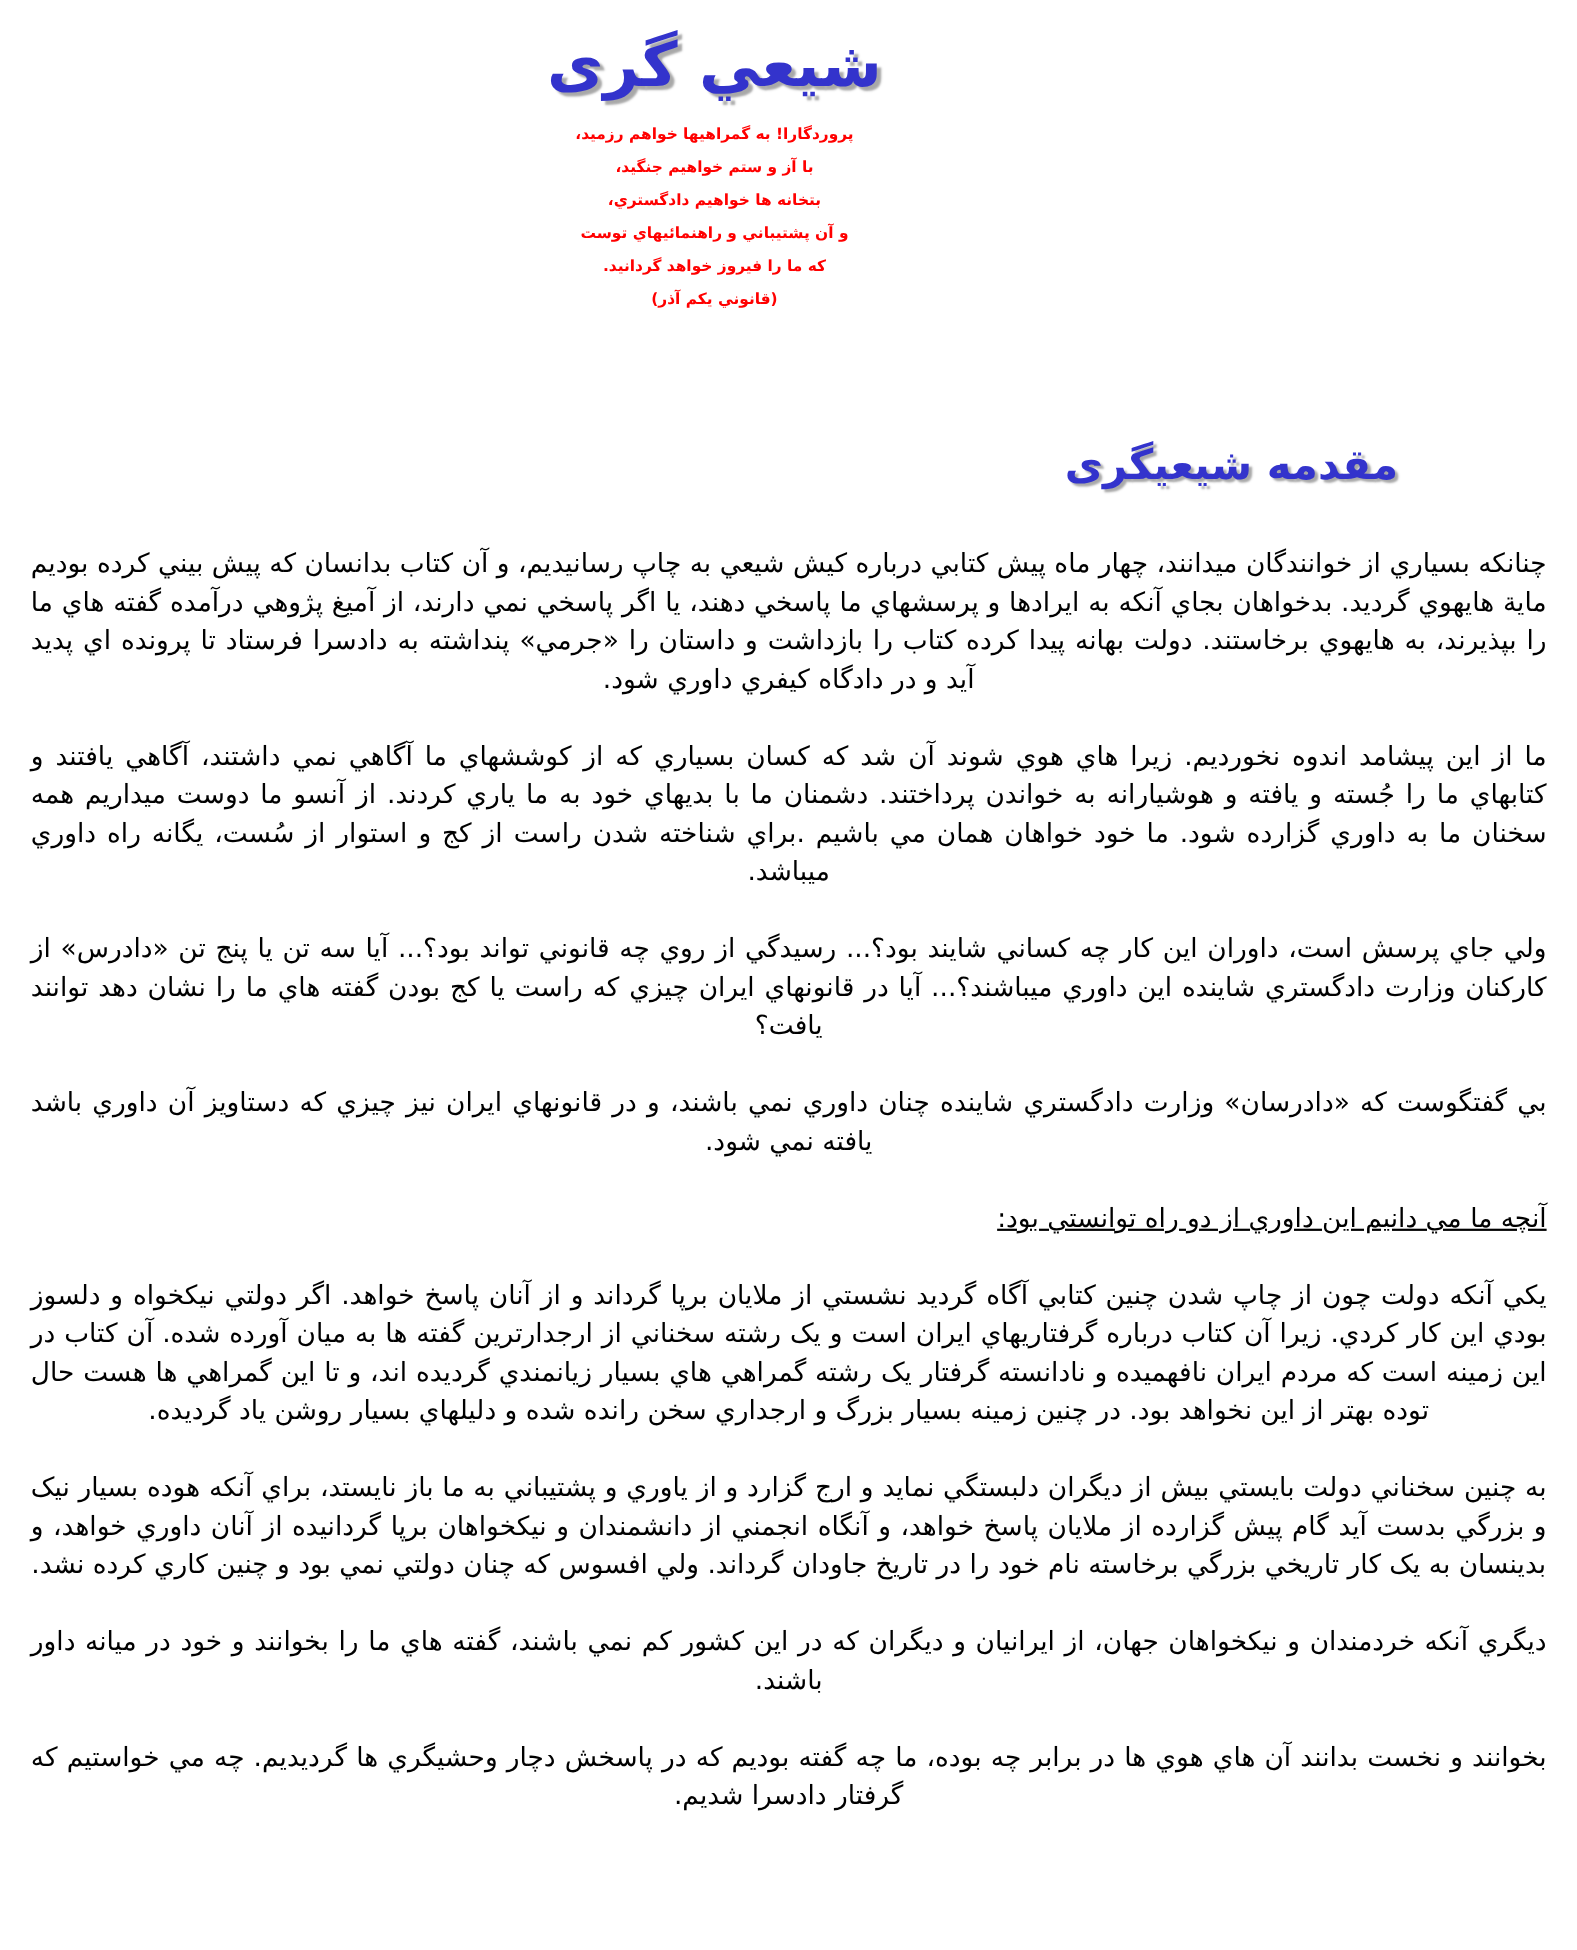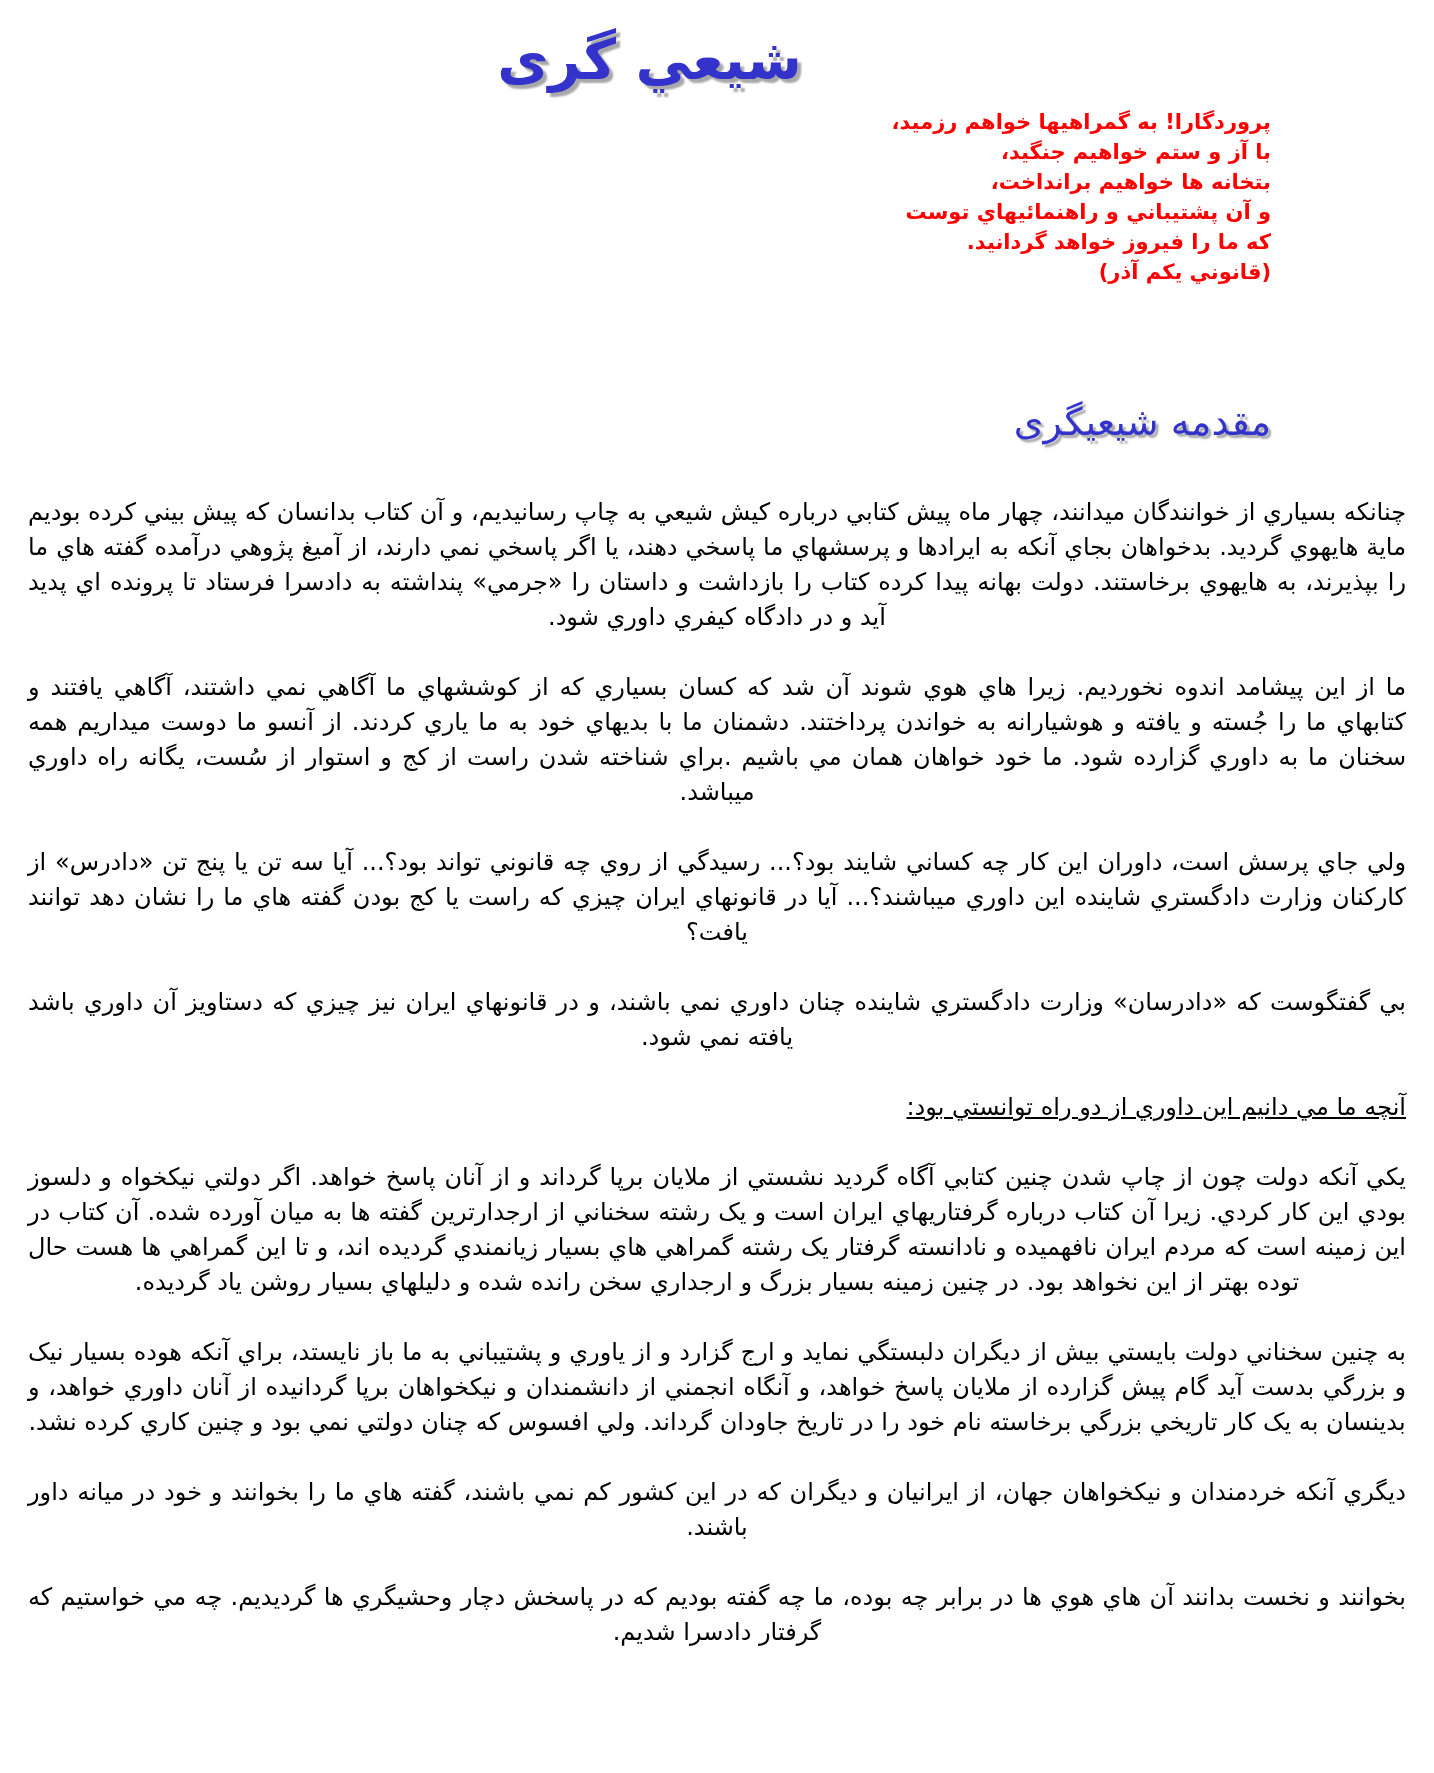--- a/index.html
+++ b/index.html
@@ -26,32 +26,32 @@
     text-align: center;
     font-size: 56px;
     font-weight: bold;
     color: var(--title-blue, #3333CC);
     text-shadow: 4px 4px 2px var(--shadow-gray, #A8A8A8);
     margin: 0;
     line-height: 1.2;
   }
   .epigraph {
     direction: rtl;
-    text-align: right;
+    text-align: center;
     color: var(--epigraph-red, #FF0000);
     font-weight: bold;
-    font-size: 21px;
+    font-size: 14px;
     line-height: 30px;
     margin-top: 14px;
   }
   .section-heading {
     direction: rtl;
     text-align: right;
     font-size: 38px;
-    font-weight: normal;
+    font-weight: bold;
     color: var(--title-blue, #3333CC);
     text-shadow: 3px 3px 2px var(--shadow-gray, #A8A8A8);
     margin: 112px 0 0 0;
     line-height: 1.25;
   }
   .body-text {
     margin-top: 48px;
   }
   .para {
     direction: rtl;
@@ -75,21 +75,21 @@
 
 <div class="page">
 
   <div class="header-indent">
 
     <h1 class="doc-title">شيعي گری</h1>
 
     <div class="epigraph">
         <div class="ep-line">پروردگارا! به گمراهيها خواهم رزميد،</div>
         <div class="ep-line">با آز و ستم خواهيم جنگيد،</div>
-        <div class="ep-line">بتخانه ها خواهيم برانداخت،</div>
+        <div class="ep-line">بتخانه ها خواهيم دادگستري،</div>
         <div class="ep-line">و آن پشتيباني و راهنمائيهاي توست</div>
         <div class="ep-line">که ما را فيروز خواهد گردانيد.</div>
         <div class="ep-line">(قانوني يکم آذر)</div>
       </div>
 
     <h2 class="section-heading">مقدمه شيعيگری</h2>
 
   </div>
 
   <div class="body-text">

